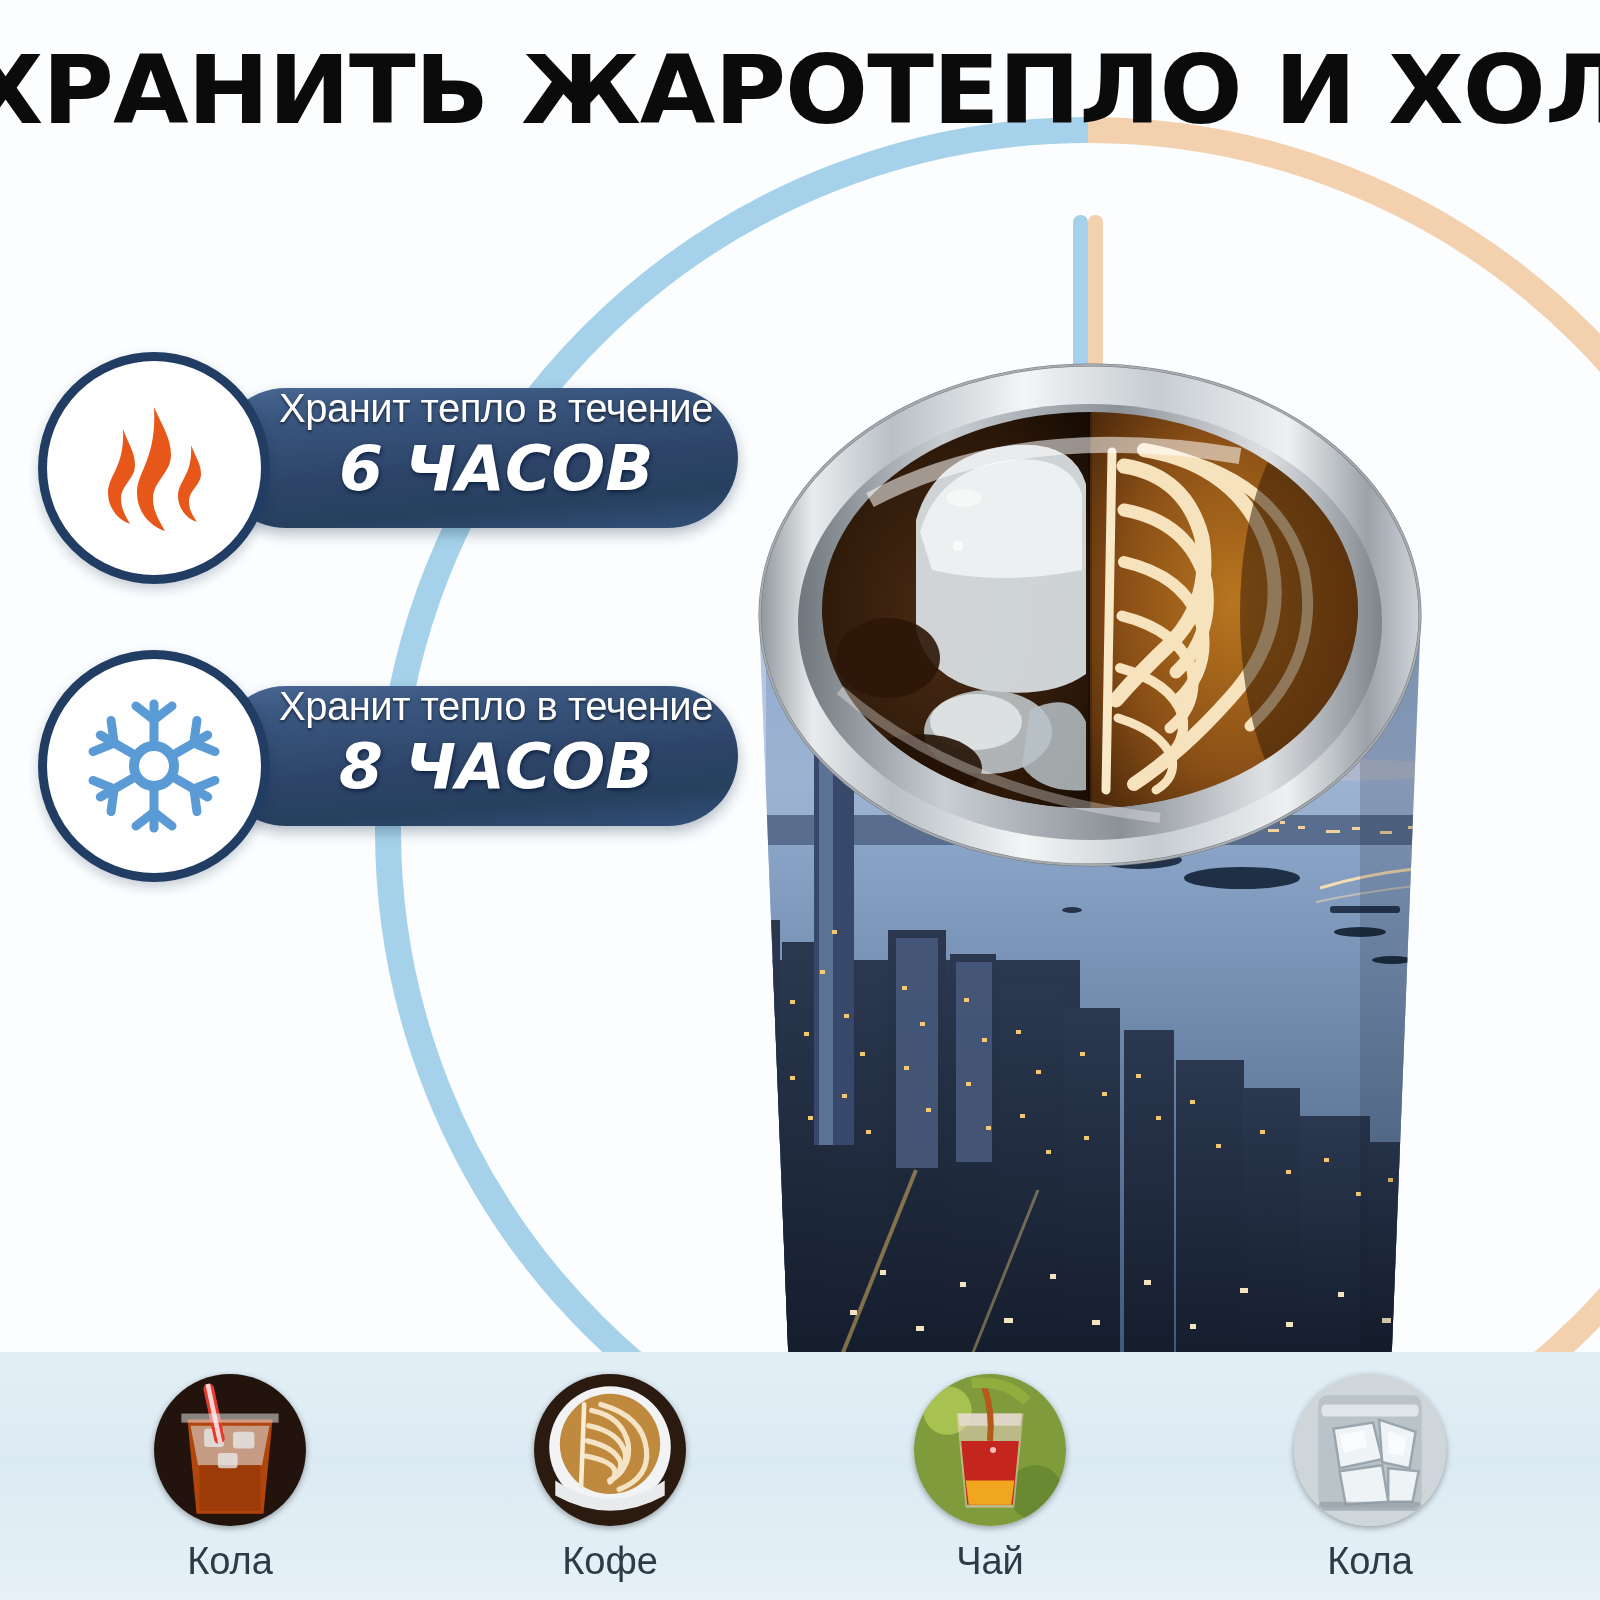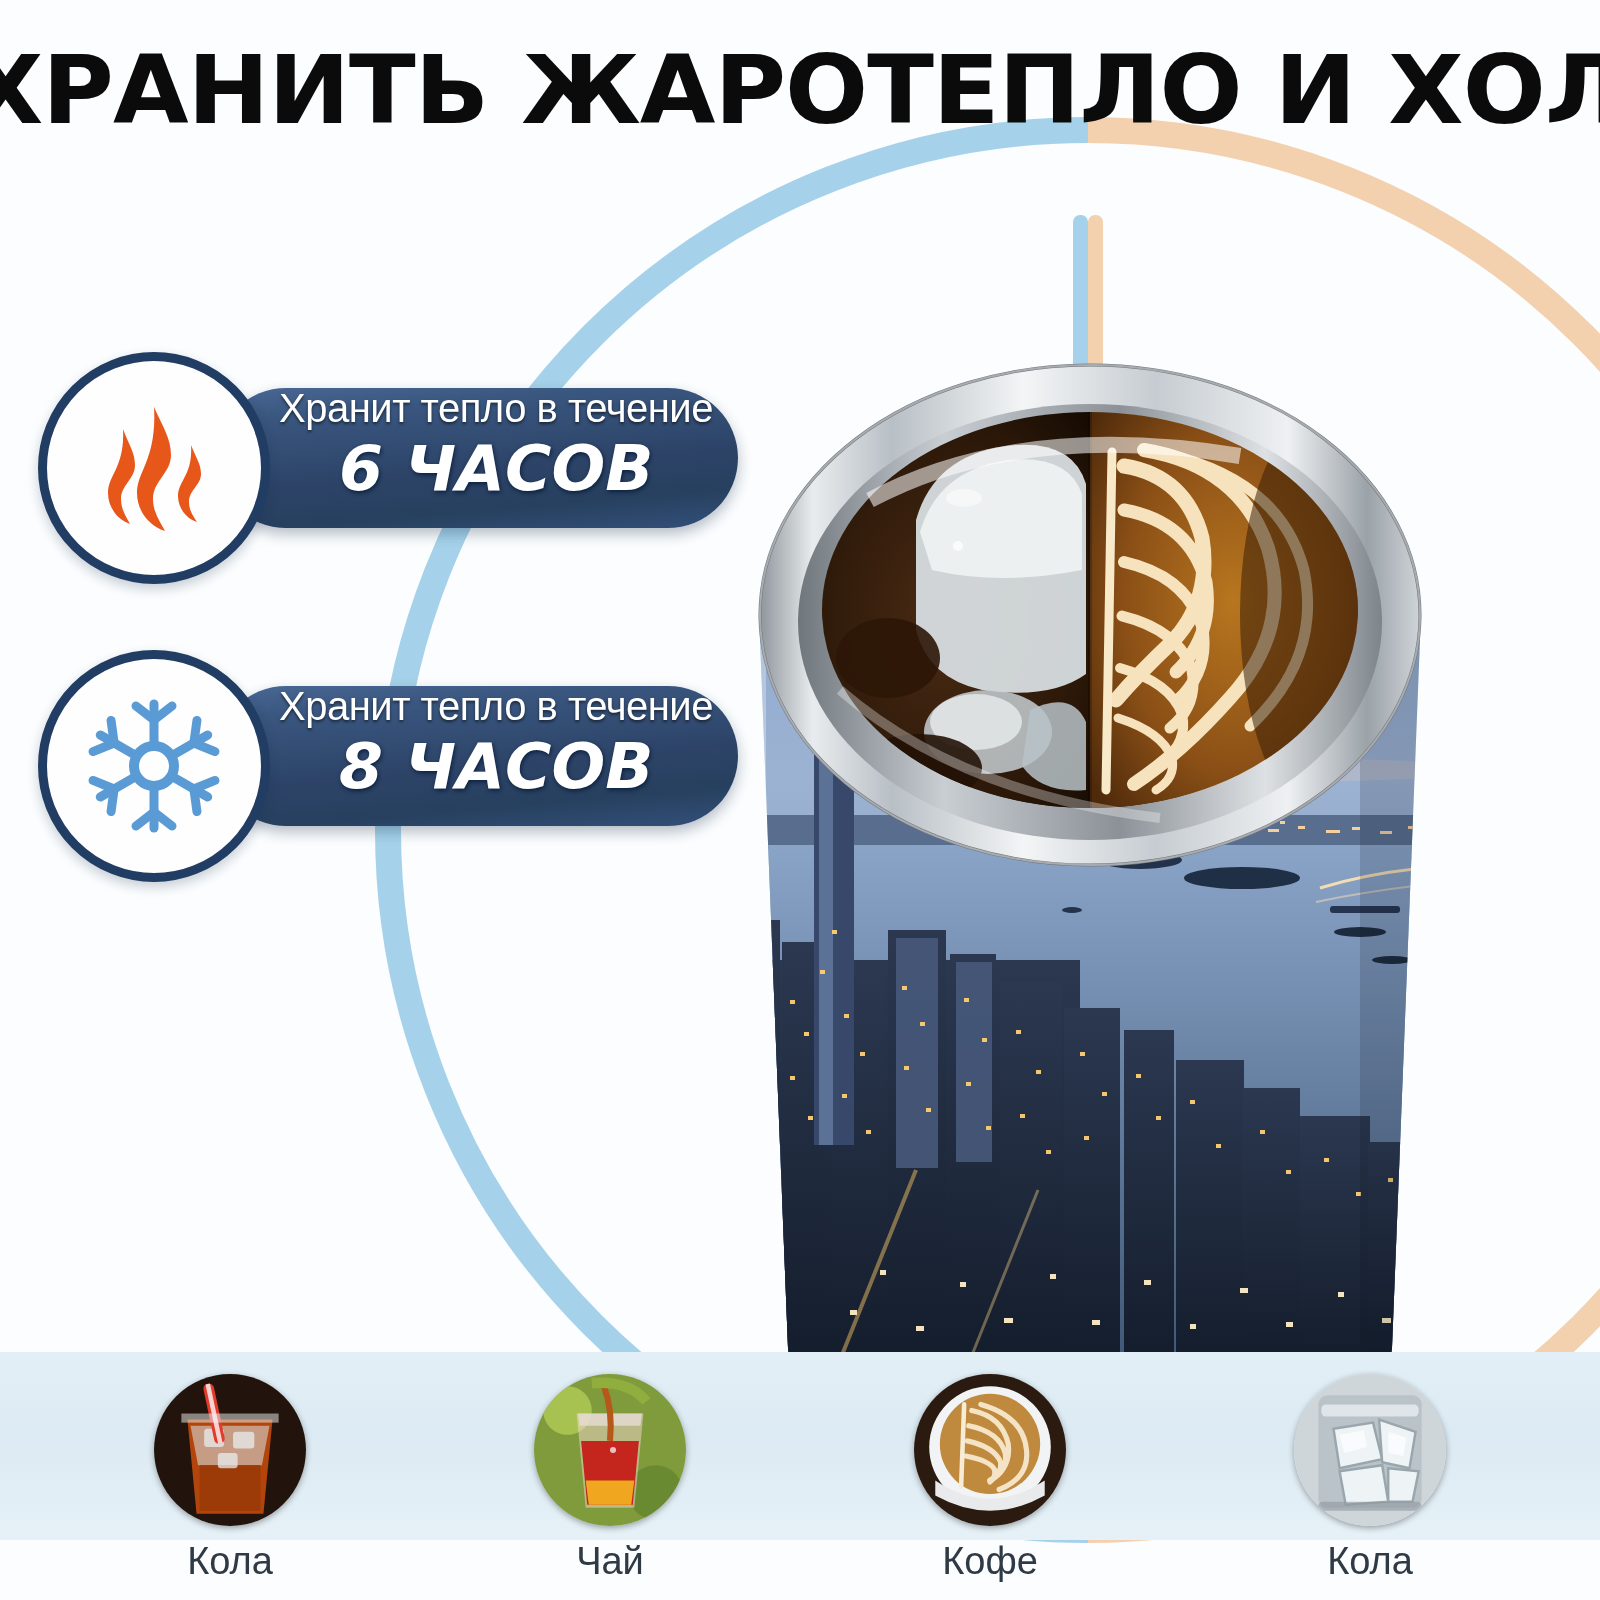--- a/index.html
+++ b/index.html
@@ -67,21 +67,21 @@
     width:232px; height:232px; border-radius:50%;
     background:#fefefe;
     border:9px solid #223d63;
     box-shadow:0 5px 12px rgba(20,40,70,0.22);
     display:flex; align-items:center; justify-content:center;
     z-index:2;
   }
 
   
   #drinks {
-    position:absolute; left:0; top:1352px; width:1600px; height:188px;
+    position:absolute; left:0; top:1352px; width:1600px; height:248px;
     background:linear-gradient(180deg,#e2eff6 0%,#dceaf3 45%,#e6f1f7 100%);
     z-index:7;
     display:flex; align-items:flex-start; justify-content:space-around;
     padding:0 40px;
   }
   .drink { width:250px; text-align:center; padding-top:22px; }
   .drink-img {
     width:152px; height:152px; border-radius:50%;
     margin:0 auto; overflow:hidden;
     box-shadow:0 2px 6px rgba(0,0,0,0.35);
@@ -459,58 +459,58 @@
         <rect x="18" y="26" width="64" height="6" fill="#f2f4f5" opacity="0.5"></rect>
       </svg>
     </div>
     <div class="drink-label">Кола</div>
   </div>
 
 
   <div class="drink">
     <div class="drink-img">
       <svg width="152" height="152" viewBox="0 0 100 100">
+        <rect width="100" height="100" fill="#2a1a10"></rect>
+        <circle cx="50" cy="48" r="40" fill="#f1f3f4"></circle>
+        <circle cx="50" cy="46" r="33" fill="#c08a3e"></circle>
+        <g fill="none" stroke="#f4e3c4" stroke-width="3.4" stroke-linecap="round">
+          <path d="M38,24 Q58,28 62,46 Q64,62 50,70"></path>
+          <path d="M36,34 Q56,38 60,52 Q62,64 50,70"></path>
+          <path d="M35,44 Q53,48 57,58 Q58,66 50,70"></path>
+          <path d="M34,54 Q50,57 53,63 Q54,68 50,71"></path>
+          <path d="M44,20 Q72,28 74,50 Q76,68 56,76"></path>
+        </g>
+        <path d="M33,20 L31,74" stroke="#f7ecd5" stroke-width="3" fill="none" stroke-linecap="round"></path>
+        <path d="M14,70 Q50,94 86,70 L86,80 Q50,100 14,80 Z" fill="#e8eaec"></path>
+      </svg>
+    </div>
+    <div class="drink-label">Кофе</div>
+  </div>
+
+  <div class="drink">
+    <div class="drink-img">
+      <svg width="152" height="152" viewBox="0 0 100 100">
         <rect width="100" height="100" fill="#7f9b3c"></rect>
         <circle cx="22" cy="24" r="16" fill="#a8c252"></circle>
         <circle cx="80" cy="78" r="18" fill="#6a8a32"></circle>
         <path d="M28,26 L72,26 L66,88 L34,88 Z" fill="#f3d9cf" opacity="0.5"></path>
         <path d="M31,44 L69,44 L65,86 L35,86 Z" fill="#c4251d"></path>
         <path d="M34,70 L66,70 L64,86 L36,86 Z" fill="#f0a61e"></path>
         <path d="M29,26 L71,26 L70,34 L30,34 Z" fill="#e8dcd6" opacity="0.8"></path>
         <path d="M46,8 Q52,24 50,44" stroke="#b5581a" stroke-width="4" fill="none"></path>
         <path d="M38,6 Q62,4 74,18" stroke="#8fae3e" stroke-width="7" fill="none"></path>
         <circle cx="52" cy="50" r="2" fill="#fff" opacity="0.7"></circle>
       </svg>
     </div>
     <div class="drink-label">Чай</div>
   </div>
 
   <div class="drink">
     <div class="drink-img">
       <svg width="152" height="152" viewBox="0 0 100 100">
-        <rect width="100" height="100" fill="#2a1a10"></rect>
-        <circle cx="50" cy="48" r="40" fill="#f1f3f4"></circle>
-        <circle cx="50" cy="46" r="33" fill="#c08a3e"></circle>
-        <g fill="none" stroke="#f4e3c4" stroke-width="3.4" stroke-linecap="round">
-          <path d="M38,24 Q58,28 62,46 Q64,62 50,70"></path>
-          <path d="M36,34 Q56,38 60,52 Q62,64 50,70"></path>
-          <path d="M35,44 Q53,48 57,58 Q58,66 50,70"></path>
-          <path d="M34,54 Q50,57 53,63 Q54,68 50,71"></path>
-          <path d="M44,20 Q72,28 74,50 Q76,68 56,76"></path>
-        </g>
-        <path d="M33,20 L31,74" stroke="#f7ecd5" stroke-width="3" fill="none" stroke-linecap="round"></path>
-        <path d="M14,70 Q50,94 86,70 L86,80 Q50,100 14,80 Z" fill="#e8eaec"></path>
-      </svg>
-    </div>
-    <div class="drink-label">Кофе</div>
-  </div>
-
-  <div class="drink">
-    <div class="drink-img">
-      <svg width="152" height="152" viewBox="0 0 100 100">
         <rect width="100" height="100" fill="#cfd6da"></rect>
         <rect x="16" y="14" width="68" height="74" rx="6" fill="#b9c3c8"></rect>
         <rect x="18" y="20" width="64" height="8" rx="3" fill="#e9eef0" opacity="0.8"></rect>
         <g fill="#eef3f5" stroke="#9aa6ad" stroke-width="1.6">
           <path d="M26,36 L52,32 L58,56 L30,62 Z"></path>
           <path d="M56,30 L80,38 L76,62 L58,58 Z"></path>
           <path d="M30,64 L58,60 L62,84 L34,86 Z"></path>
           <path d="M62,62 L82,64 L78,84 L62,84 Z"></path>
         </g>
         <g fill="#ffffff" opacity="0.65">

